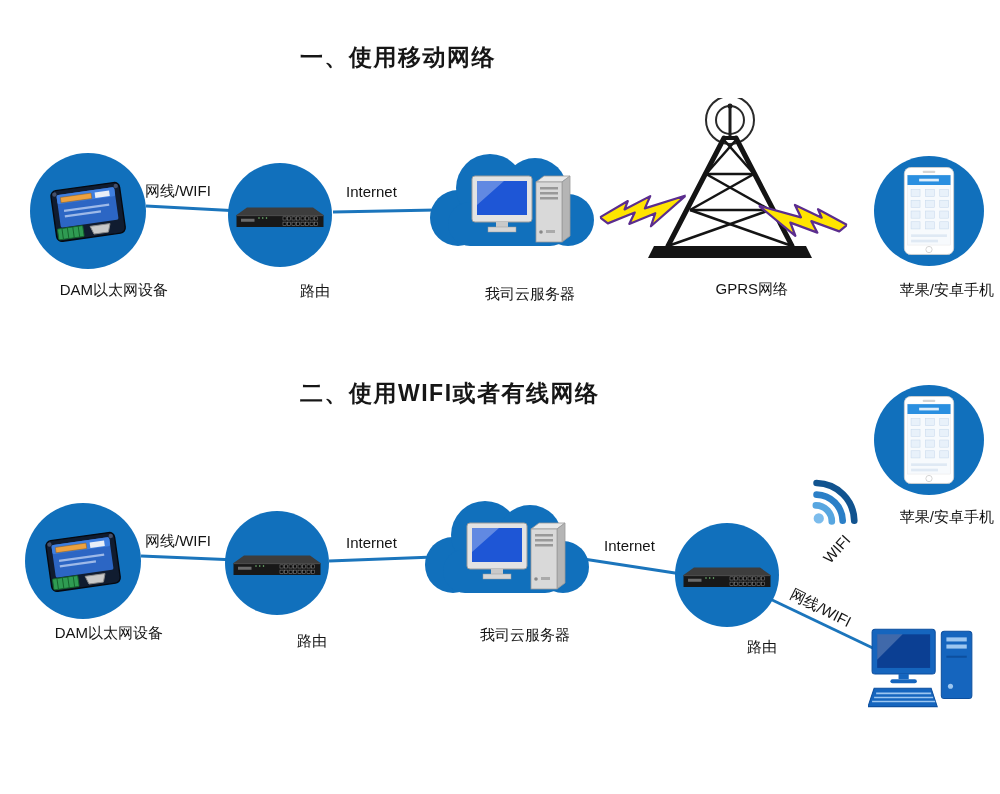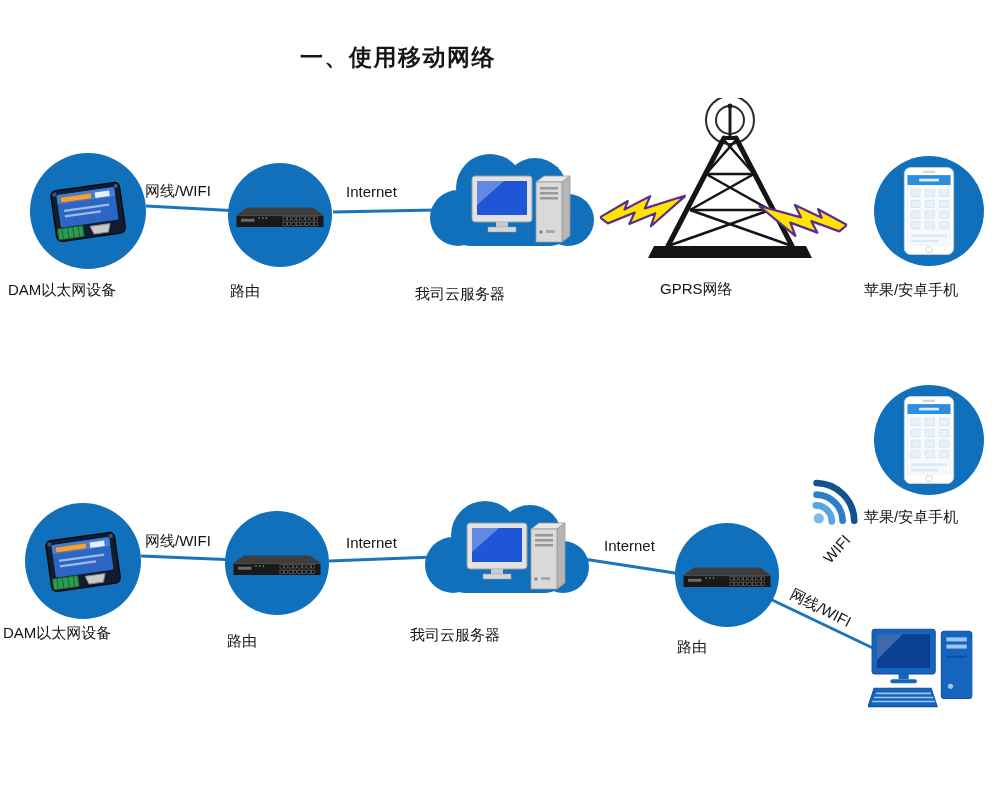--- a/index.html
+++ b/index.html
@@ -8,21 +8,21 @@
   .canvas { position:relative; width:1000px; height:718px; background:#fff; overflow:hidden; }
 
   .section-title {
     position:absolute; font-size:23px; font-weight:600; color:#161616; letter-spacing:1.5px;
     white-space:nowrap; z-index:3;
   }
   .lines-svg { position:absolute; left:0; top:0; z-index:1; }
   .node { position:absolute; z-index:2; display:flex; align-items:center; justify-content:center; }
   .node-circle { border-radius:50%; background:#1170bc; }
   .node-label {
-    position:absolute; font-size:15px; color:#141414; text-align:left;
+    position:absolute; font-size:15px; color:#141414; text-align:right;
     white-space:nowrap; z-index:3;
   }
   .link-label {
     position:absolute; font-size:15px; color:#141414; white-space:nowrap; z-index:3;
   }
   .rot-wifi  { transform:rotate(-48deg); transform-origin:left center; }
   .rot-lan   { transform:rotate(27deg);  transform-origin:left center; }
   .bolt { position:absolute; z-index:3; }
   .bolt-left  { transform:rotate(-8deg); }
   .bolt-right { transform:rotate(6deg) scaleX(-1); }
@@ -142,21 +142,21 @@
         <line x1="84" y1="42" x2="114" y2="76"></line>
         <line x1="96" y1="42" x2="66" y2="76"></line>
         <line x1="66" y1="76" x2="130" y2="112"></line>
         <line x1="114" y1="76" x2="50" y2="112"></line>
         <line x1="50" y1="112" x2="152" y2="148"></line>
         <line x1="130" y1="112" x2="28" y2="148"></line>
       </g>
       <polygon points="14,148 166,148 172,160 8,160" fill="#141414"></polygon>
     </svg>
   </div>
-  <div class="node-label" style="left:660px; top:280px; width:156px;">GPRS网络</div>
+  <div class="node-label" style="left:632px; top:280px; width:156px;">GPRS网络</div>
 
   <div class="bolt bolt-left" style="left:600px; top:190px;">
     <svg width="88" height="46" viewBox="0 0 100 52">
       <polygon points="0,24 34,10 29,19 60,8 52,21 100,13 56,42 63,28 32,36 40,24 8,32" fill="#ffe400" stroke="#5b2d8e" stroke-width="2.5" stroke-linejoin="round"></polygon>
     </svg>
   </div>
   <div class="bolt bolt-right" style="left:757px; top:198px;">
     <svg width="90" height="48" viewBox="0 0 100 52">
       <polygon points="0,24 34,10 29,19 60,8 52,21 100,13 56,42 63,28 32,36 40,24 8,32" fill="#ffe400" stroke="#5b2d8e" stroke-width="2.5" stroke-linejoin="round"></polygon>
     </svg>
@@ -183,20 +183,21 @@
           <rect x="25" y="62" width="10" height="8"></rect>
           <rect x="41" y="62" width="10" height="8"></rect>
       </g>
       <rect x="9" y="76" width="40" height="3" fill="#dfe9f4"></rect>
       <rect x="9" y="82" width="30" height="3" fill="#dfe9f4"></rect>
       <circle cx="29" cy="93" r="3.5" fill="#fff" stroke="#d0d0d0"></circle>
     </svg>
   </div>
   <div class="node-label" style="left:864px; top:281px; width:130px;">苹果/安卓手机</div>
 
+  <div class="section-title" style="left:300px; top:378px;">二、使用WIFI或者有线网络</div>
 
   <div class="node node-circle" style="left:25px; top:503px; width:116px; height:116px;">
     <svg width="92" height="82" viewBox="0 0 100 90">
       <g transform="rotate(-8 50 45)">
         <rect x="12" y="18" width="76" height="56" rx="6" fill="#101c30" stroke="#05080f" stroke-width="1.5"></rect>
         <rect x="18" y="23" width="64" height="36" rx="2" fill="#2c66c4"></rect>
         <rect x="18" y="23" width="64" height="10" rx="2" fill="#3f7fe0"></rect>
         <rect x="22" y="26" width="34" height="6" fill="#eda13f" stroke="#8a5a16" stroke-width="0.5"></rect>
         <rect x="60" y="26" width="16" height="6" fill="#e8eef7"></rect>
         <rect x="24" y="40" width="50" height="2.5" fill="#9db9e8"></rect>

